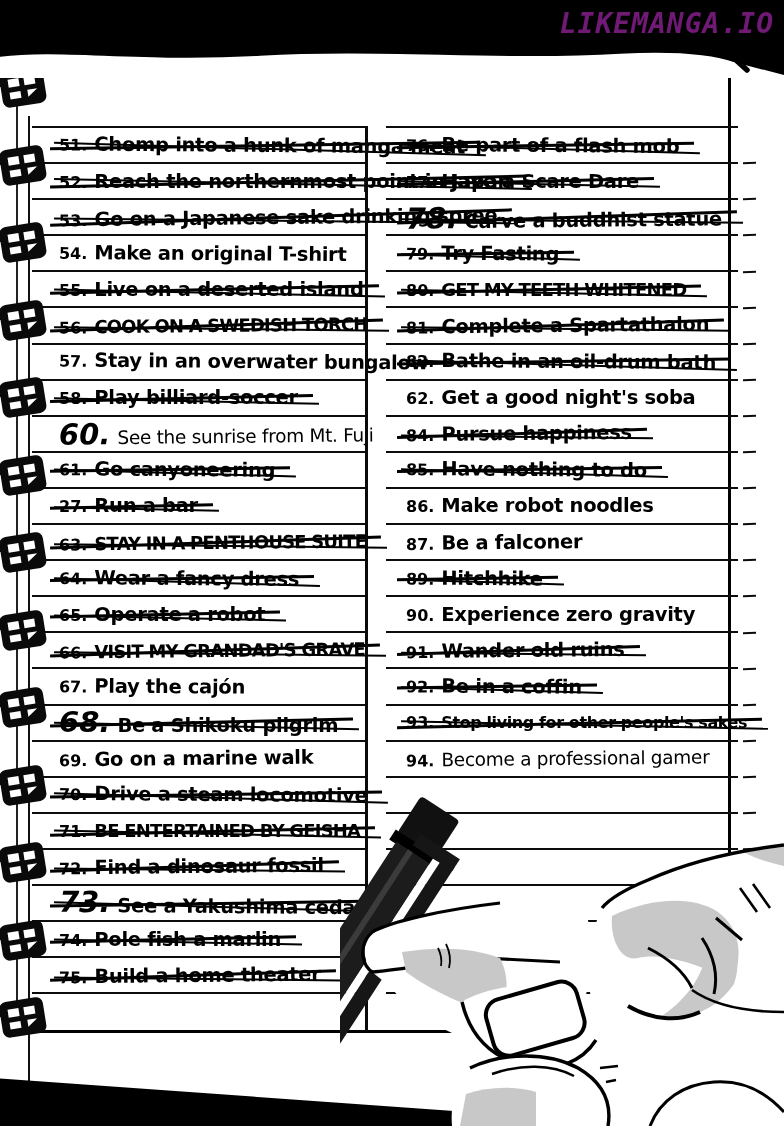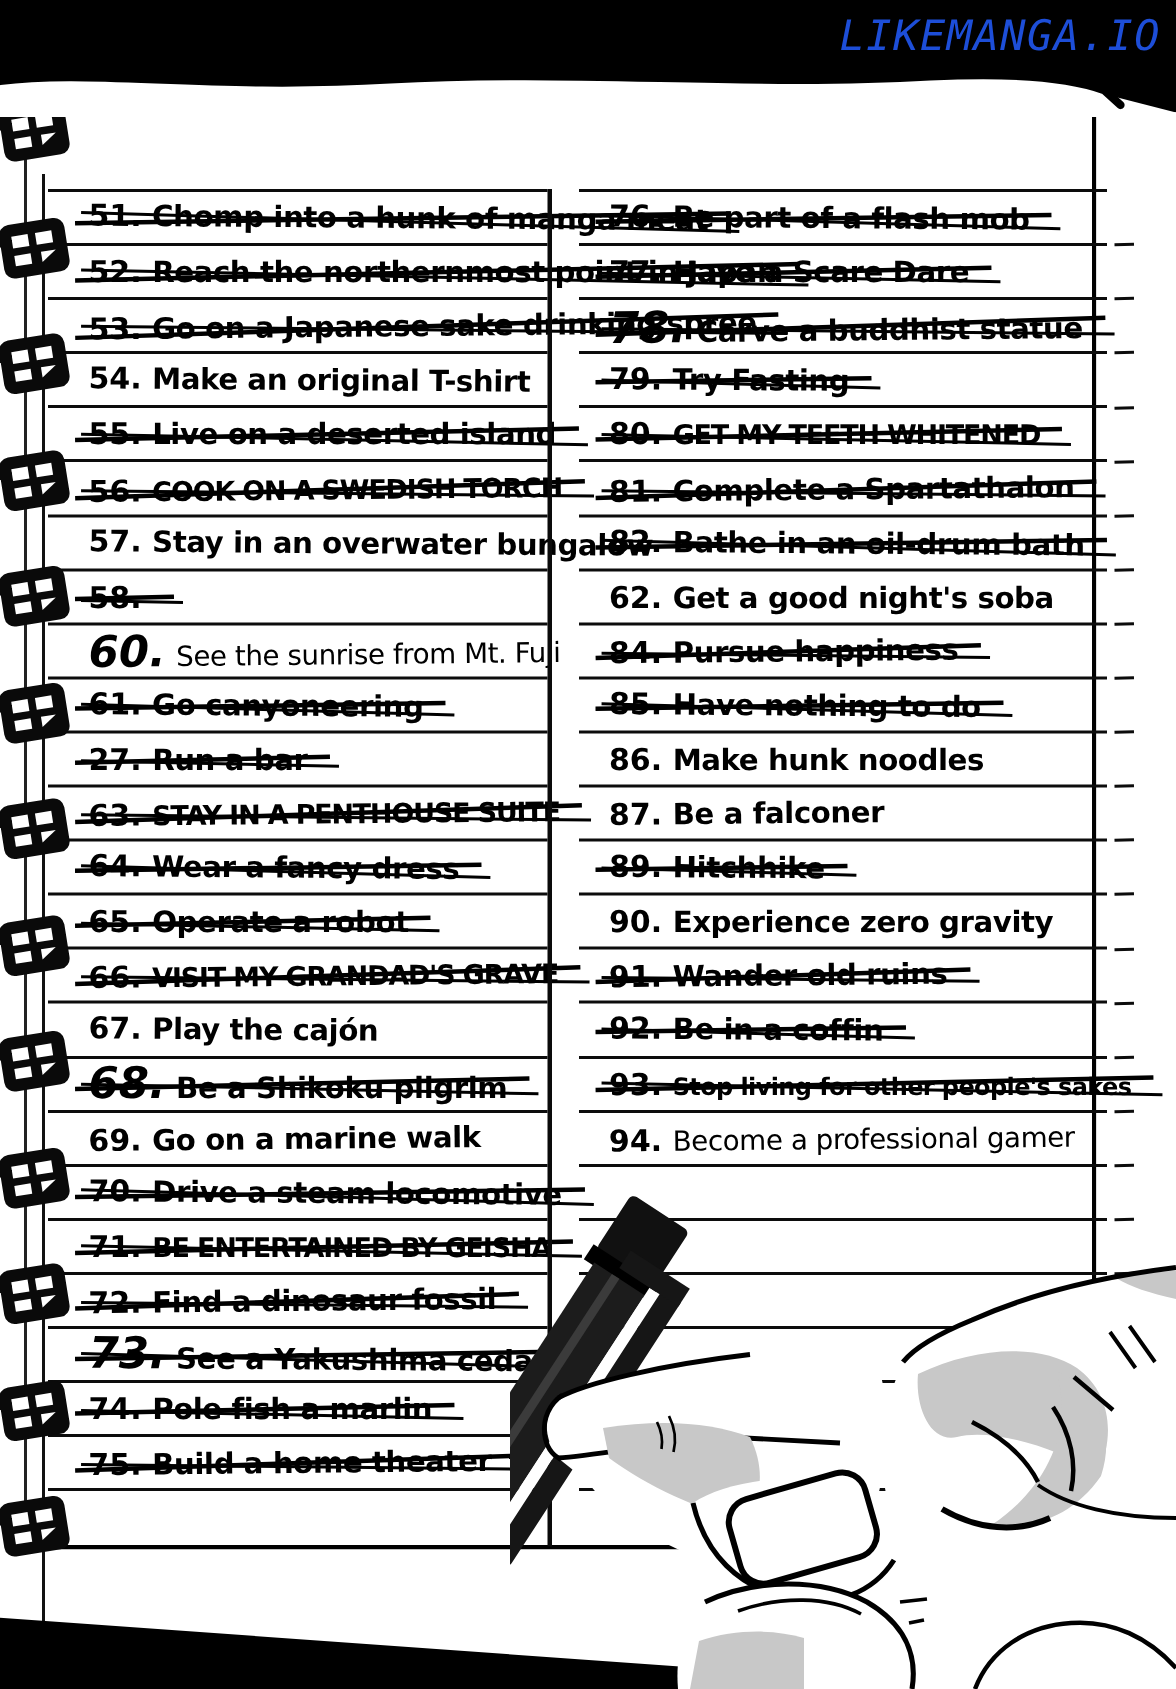--- a/index.html
+++ b/index.html
@@ -2,22 +2,22 @@
 <html><head>
 <meta charset="utf-8">
 <style>
   html,body{margin:0;padding:0;background:#fff;}
   body{width:784px;height:1126px;position:relative;overflow:hidden;
        font-family:"DejaVu Sans",sans-serif;color:#000;}
 
   
   .topbar{position:absolute;left:0;top:0;width:784px;height:54px;background:#000;z-index:6;}
   .watermark{position:absolute;top:7px;right:10px;z-index:7;
-     font-family:"DejaVu Sans Mono",monospace;font-weight:normal;font-style:italic;
-     font-size:28px;letter-spacing:1px;color:#1d4ed8;}
+     font-family:"DejaVu Sans Mono",monospace;font-weight:bold;font-style:italic;
+     font-size:28px;letter-spacing:1px;color:#701a75;}
   .top-wedge{position:absolute;left:722px;top:53px;width:62px;height:22px;background:#000;
      clip-path:polygon(0 0,100% 0,100% 100%,14% 38%);z-index:6;}
   .wave-edge{position:absolute;left:0;top:38px;z-index:8;pointer-events:none;}
 
   
   .page{position:absolute;left:16px;top:54px;width:710px;height:976px;background:#fff;
      border-right:3px solid #000;border-bottom:3px solid #000;border-left:2px solid #222;
      border-radius:0 14px 0 0;z-index:1;}
   .spine-line{position:absolute;left:10px;top:62px;width:2px;height:966px;background:#111;z-index:2;}
   .divider{position:absolute;left:347px;top:72px;width:3px;height:905px;background:#0a0a0a;z-index:3;}
@@ -26,21 +26,21 @@
   .col-left{left:14px;width:333px;}
   .col-right{left:368px;width:352px;}
   .row{position:relative;height:36.1px;box-sizing:border-box;border-bottom:2.2px solid #0c0c0c;
      display:flex;align-items:center;padding-left:24px;overflow:visible;}
   .col-right .row{padding-left:17px;}
   .col-right .row::after{content:"";position:absolute;right:-18px;bottom:-2.2px;width:13px;
      border-top:2.2px solid #0c0c0c;transform:rotate(-2deg);}
   .entry{position:relative;display:inline-flex;align-items:baseline;white-space:nowrap;padding:0 3px;}
   .row:nth-child(3n) .entry{transform:rotate(-0.6deg);}
   .row:nth-child(3n+1) .entry{transform:rotate(0.45deg);}
-  .num{font-weight:700;font-size:20px;margin-right:7px;}
+  .num{font-weight:700;font-size:16px;margin-right:7px;}
   .txt{font-weight:700;font-size:19.5px;letter-spacing:-0.3px;}
   .big_num .num{font-size:29px;line-height:1;font-style:italic;}
   .caps .txt{font-size:18px;letter-spacing:-0.8px;}
   .light .txt{font-weight:400;font-size:18.5px;}
   .light .num{font-weight:600;text-align:center;}
   .small .txt{font-weight:600;font-size:16px;letter-spacing:-0.4px;}
   
   .crossed .entry::before{content:"";position:absolute;left:-6px;right:-12px;top:45%;
      border-top:3px solid #000;transform:rotate(-1.3deg);}
   .crossed .entry::after{content:"";position:absolute;left:-2px;right:-18px;top:60%;
@@ -104,20 +104,21 @@
       </div>
       <div class="row">
         <span class="entry">
           <span class="num">57.</span>
           <span class="txt">Stay in an overwater bungalow</span>
         </span>
       </div>
       <div class="row crossed">
         <span class="entry">
           <span class="num">58.</span>
+          <span class="txt">Play billiard-soccer</span>
         </span>
       </div>
       <div class="row light big_num">
         <span class="entry">
           <span class="num">60.</span>
           <span class="txt">See the sunrise from Mt. Fuji</span>
         </span>
       </div>
       <div class="row crossed">
         <span class="entry">
@@ -267,21 +268,21 @@
       </div>
       <div class="row crossed">
         <span class="entry">
           <span class="num">85.</span>
           <span class="txt">Have nothing to do</span>
         </span>
       </div>
       <div class="row">
         <span class="entry">
           <span class="num">86.</span>
-          <span class="txt">Make hunk noodles</span>
+          <span class="txt">Make robot noodles</span>
         </span>
       </div>
       <div class="row">
         <span class="entry">
           <span class="num">87.</span>
           <span class="txt">Be a falconer</span>
         </span>
       </div>
       <div class="row crossed">
         <span class="entry">

